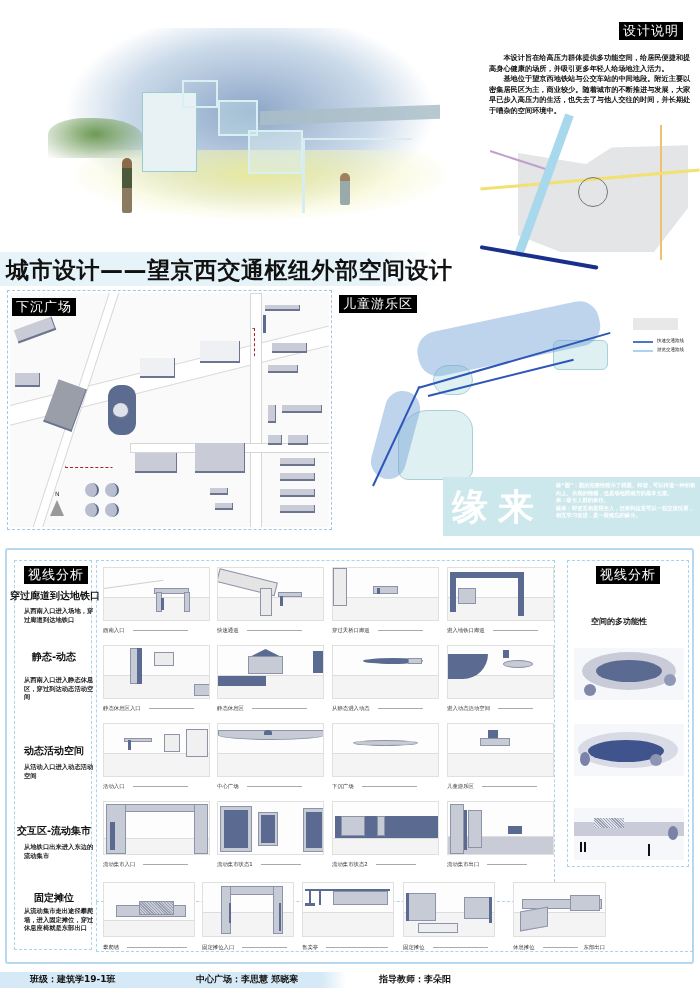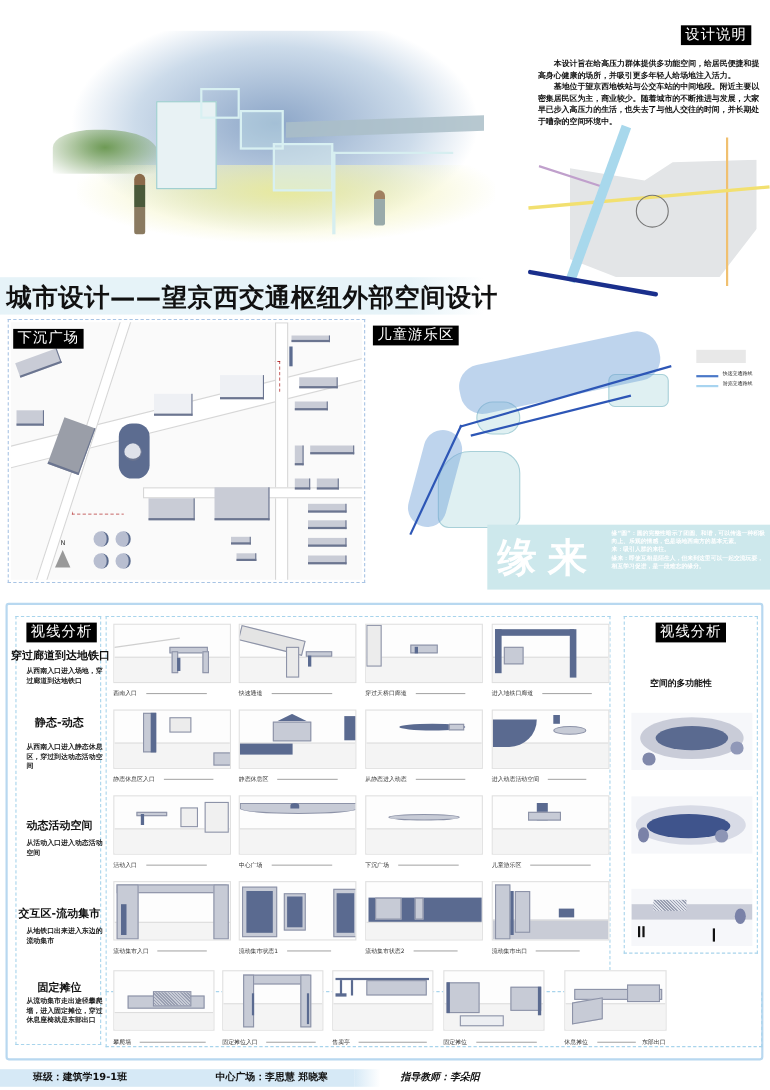--- a/index.html
+++ b/index.html
@@ -486,13 +486,13 @@
   <div class="ring" style="left:94px;top:18px;width:10px;height:14px;background:#7a82a8;"></div>
   <div style="position:absolute;left:6px;top:34px;width:2px;height:10px;background:#111;"></div>
   <div style="position:absolute;left:10px;top:34px;width:2px;height:10px;background:#111;"></div>
   <div style="position:absolute;left:74px;top:36px;width:2px;height:12px;background:#111;"></div>
 </div>
 
 <div class="abs footer"></div>
 <div class="abs footer2"></div>
 <div class="f-text" style="left:30px;">班级：建筑学19-1班</div>
 <div class="f-text" style="left:196px;">中心广场：李思慧 郑晓寒</div>
-<div class="f-text" style="left:364px;font-style:italic;">指导教师：李朵阳</div>
+<div class="f-text" style="left:379px;">指导教师：李朵阳</div>
 
 </body></html>

